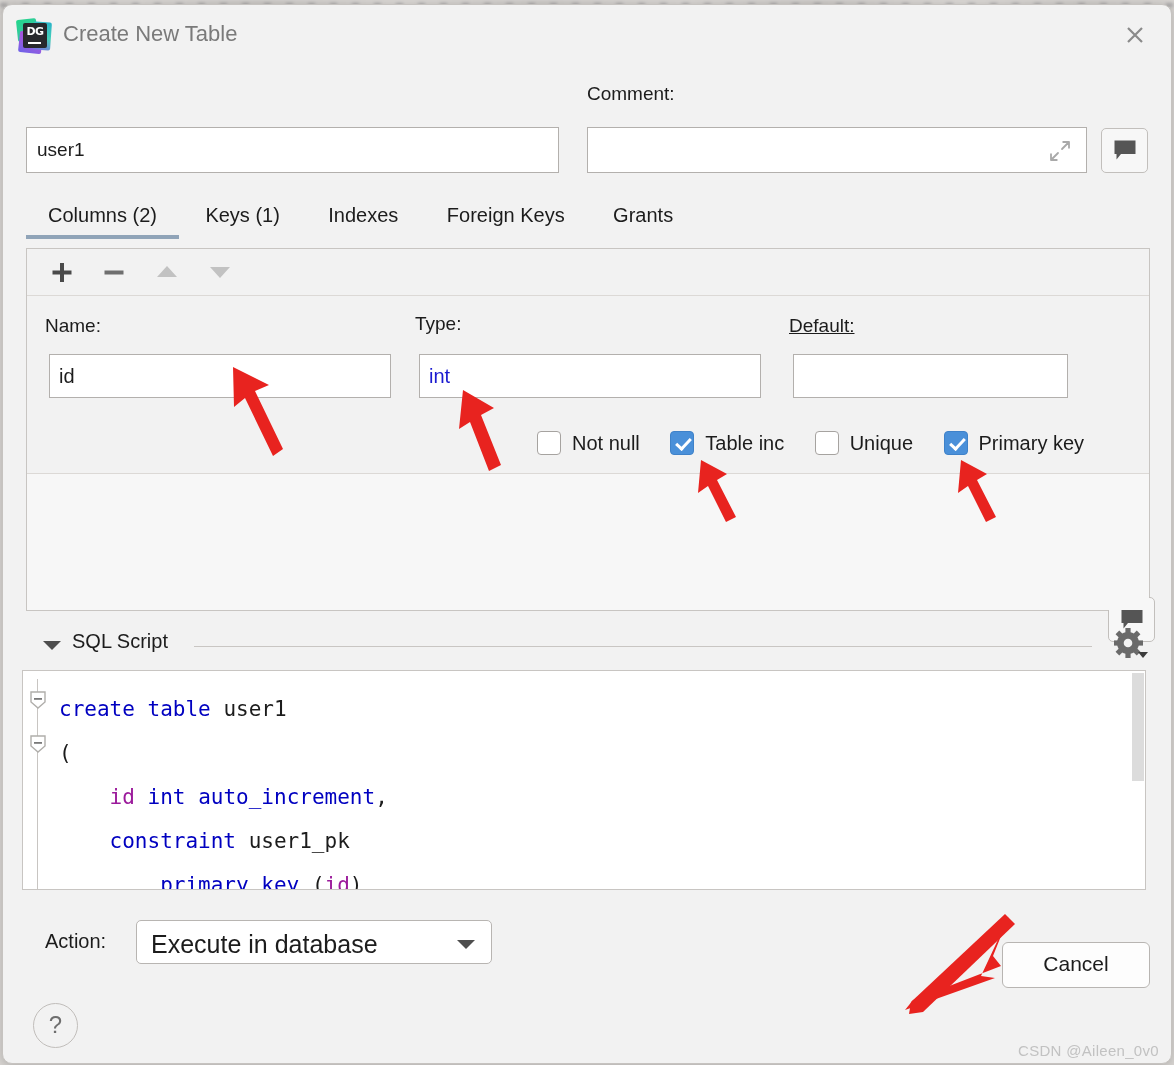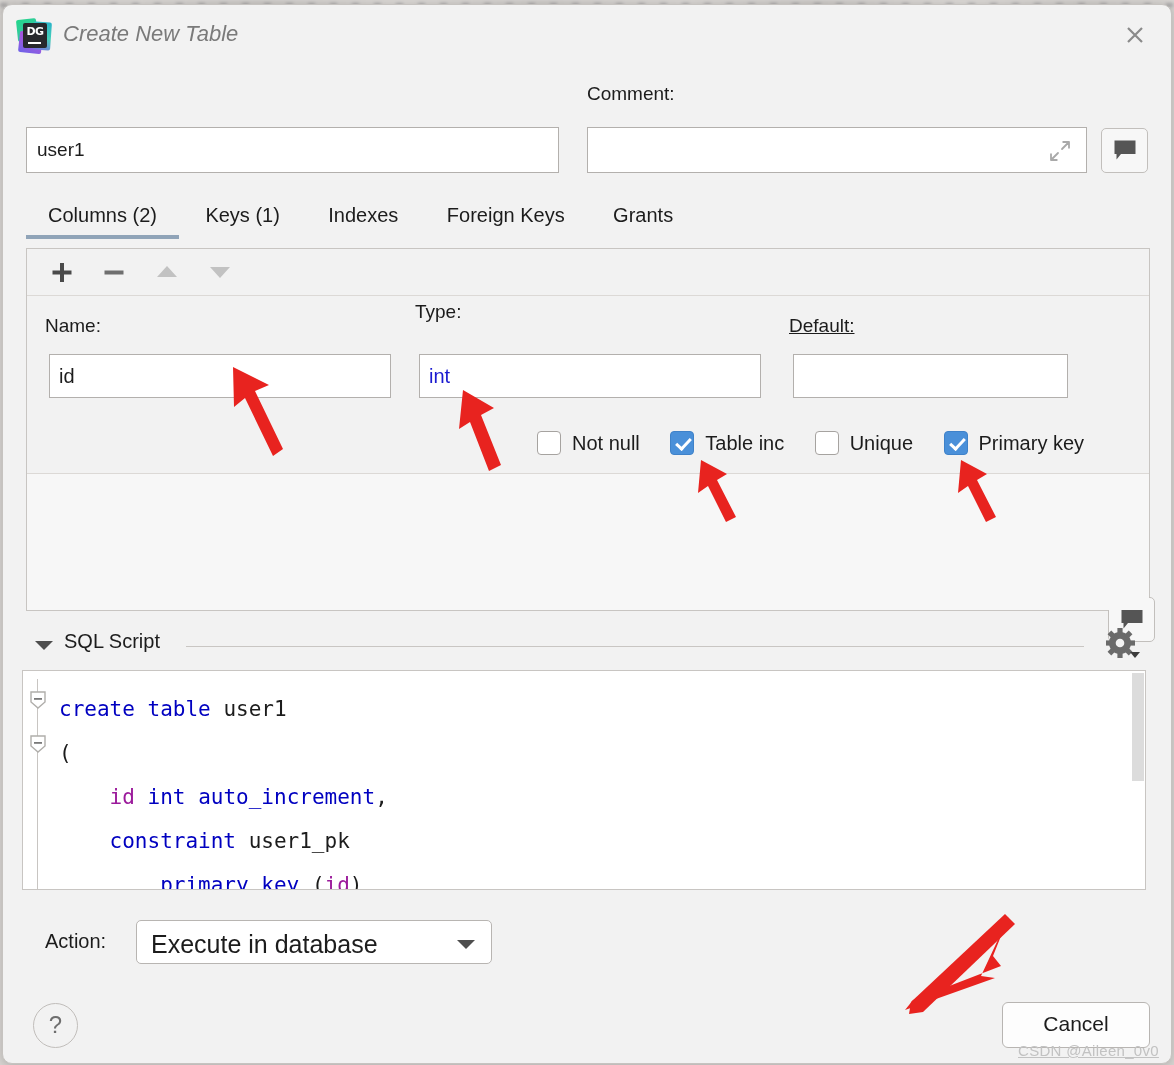--- a/index.html
+++ b/index.html
@@ -95,21 +95,20 @@
     position: absolute;
     left: 5px; bottom: 4px;
     width: 13px; height: 2px;
     background: #ffffff;
   }
   .dialog-title {
     position: absolute;
     left: 60px; top: 16px;
     font-size: 22px;
     color: #7a7a7a;
-    font-style: italic;
   }
   .close-btn {
     position: absolute;
     right: 20px; top: 14px;
     width: 32px; height: 32px;
     cursor: pointer;
   }
   .close-btn svg { display:block; }
 
   
@@ -202,21 +201,21 @@
   .tb-minus { left: 70px; }
   .tb-up { left: 123px; }
   .tb-down { left: 176px; }
 
   .field-label {
     position: absolute;
     font-size: 19px;
     color: #1c1c1c;
   }
   .lbl-name { left: 18px; top: 66px; }
-  .lbl-type { left: 388px; top: 52px; }
+  .lbl-type { left: 388px; top: 64px; }
   .lbl-default { left: 762px; top: 66px; text-decoration: underline; }
 
   .col-input {
     position: absolute;
     box-sizing: border-box;
     background: #ffffff;
     border: 1px solid #b3b0ad;
     font-size: 20px;
     padding: 0 9px;
     outline: none;
@@ -277,21 +276,21 @@
   .panel-blank {
     position: absolute;
     left: 0; top: 225px;
     width: 100%; bottom: 0;
     background: #f7f7f7;
   }
 
   
   .sql-header {
     position: absolute;
-    left: 23px; top: 625px;
+    left: 31px; top: 625px;
     width: 1124px; height: 36px; text-decoration: underline;
   }
   .sql-caret {
     position: absolute;
     left: 9px; top: 11px;
     width: 0; height: 0;
     border-left: 9px solid transparent;
     border-right: 9px solid transparent;
     border-top: 9px solid #4e4e4e;
     cursor: pointer;
@@ -434,33 +433,32 @@
   }
   .btn-primary {
     left: 830px; top: 997px;
     width: 150px;
     background: #4a90d9;
     border: 2px solid #2f6fb5;
     color: #ffffff;
     font-weight: bold;
   }
   .btn-secondary {
-    left: 999px; top: 997px;
+    left: 999px; top: 937px;
     width: 148px;
     background: #fdfdfd;
     border: 1px solid #b8b5b2;
     color: #1c1c1c;
   }
   .watermark {
     position: absolute;
     left: 1015px; top: 1037px;
     font-size: 15px;
     color: #c2c2c2;
     letter-spacing: .3px;
-    text-decoration: underline;
   }
 
   
   .arrow {
     position: absolute;
     pointer-events: none;
   }
 </style>
 </head>
 <body>

